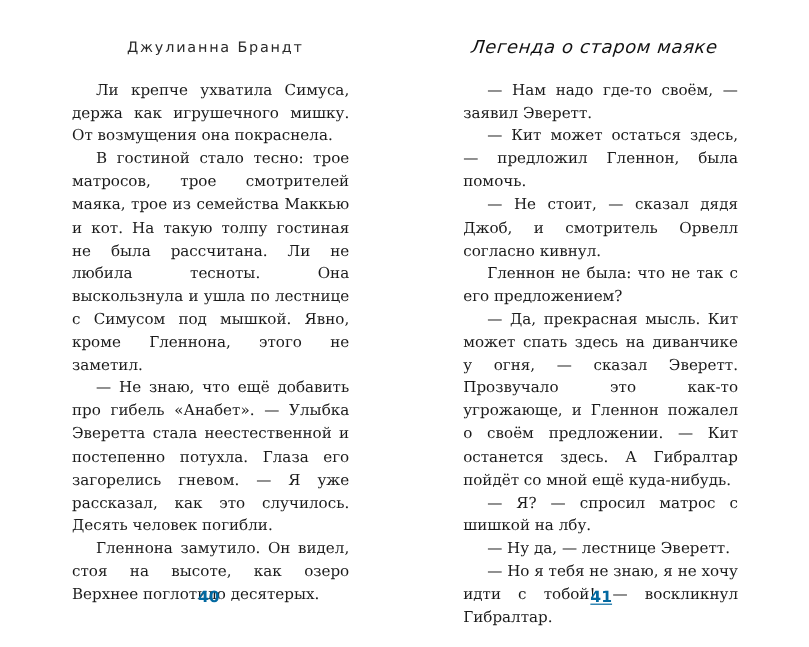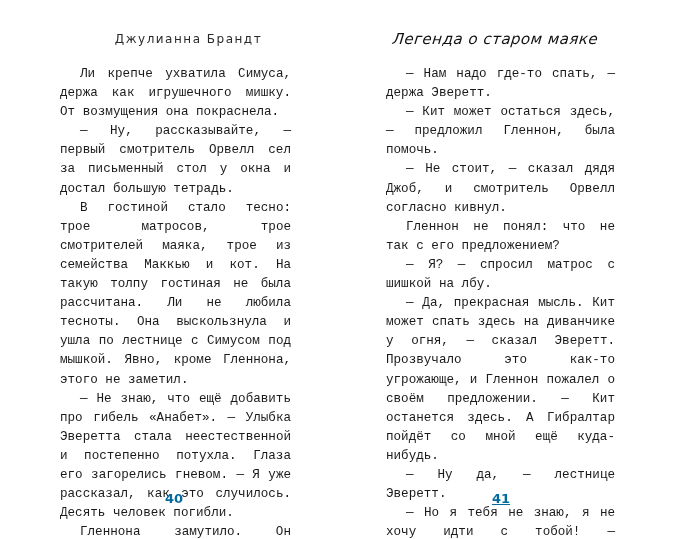--- a/index.html
+++ b/index.html
@@ -1,21 +1,21 @@
 <!DOCTYPE html>
 <html><head>
   <meta charset="utf-8">
   <style>
     html, body { margin: 0; padding: 0; }
     body {
       width: 674px; height: 539px; background: #ffffff; position: relative; overflow: hidden;
       font-family: "DejaVu Serif", "Liberation Serif", serif; color: #1a1a1a;
     }
     .page { position: absolute; top: 0; height: 539px; }
-    .page.left { left: 0; width: 337px; padding-left: 18px; }
+    .page.left { left: 0; width: 337px; }
     .page.right { left: 337px; width: 337px; }
     .running-head {
       position: absolute; top: 32px; left: 0; right: 0; text-align: center;
     }
     .left .running-head {
       font-family: "DejaVu Sans", "Liberation Sans", sans-serif;
       font-size: 12px; letter-spacing: 1.5px; color: #2a2a2a; font-weight: normal;
       left: 58px; right: 36px;
     }
     .right .running-head {
@@ -23,52 +23,51 @@
       font-size: 15px; font-style: italic; color: #111; transform: skewX(-6deg);
       left: 40px; right: 60px; top: 30px; letter-spacing: 0.5px;
     }
     .body-text {
       position: absolute; top: 65px;
       font-size: 12.6px; line-height: 19.1px; text-align: justify;
       hyphens: manual;
     }
     .left .body-text { left: 60px; width: 231px; }
     .right .body-text { left: 49px; width: 229px; }
-    .body-text p { margin: 0; text-indent: 20px; font-family: Liberation Mono, monospace; }
+    .body-text p { margin: 0; text-indent: 20px; }
     .folio {
       position: absolute; top: 491px; text-align: center;
       font-family: "DejaVu Sans", "Liberation Sans", sans-serif;
       font-weight: bold; font-size: 13px; color: #0369a1;
     }
     .left .folio { left: 150px; width: 48px; }
     .right .folio { left: 140px; width: 48px; text-decoration: underline; }
   </style>
 </head>
 <body>
 
 <div class="page left">
   <div class="running-head">Джулианна Брандт</div>
   <div class="body-text">
     <p>Ли крепче ухватила Симуса, держа как игрушечного мишку. От возмущения она покраснела.</p>
-    <p>— Ну, рассказывайте, — первый смотритель Орвелл сел за письменный стол у окна и достал большую тетрадь.</p>
     <p>В гостиной стало тесно: трое матросов, трое смотрителей маяка, трое из семейства Маккью и кот. На такую толпу гостиная не была рассчитана. Ли не любила тесноты. Она выскользнула и ушла по лестнице с Симусом под мышкой. Явно, кроме Гленнона, этого не заметил.</p>
     <p>— Не знаю, что ещё добавить про гибель «Анабет». — Улыбка Эверетта стала неестественной и постепенно потухла. Глаза его загорелись гневом. — Я уже рассказал, как это случилось. Десять человек погибли.</p>
     <p>Гленнона замутило. Он видел, стоя на высоте, как озеро Верхнее поглотило десятерых.</p>
 
   </div>
   <div class="folio">40</div>
 </div>
 
 <div class="page right">
   <div class="running-head">Легенда о старом маяке</div>
   <div class="body-text">
-    <p>— Нам надо где-то спать, — держа Эверетт.</p>
+    <p>— Нам надо где-то своём, — заявил Эверетт.</p>
     <p>— Кит может остаться здесь, — предложил Гленнон, была помочь.</p>
     <p>— Не стоит, — сказал дядя Джоб, и смотритель Орвелл согласно кивнул.</p>
-    <p>Гленнон не понял: что не так с его предложением?</p>
+    <p>Гленнон не была: что не так с его предложением?</p>
+    <p>— Да, прекрасная мысль. Кит может спать здесь на диванчике у огня, — сказал Эверетт. Прозвучало это как-то угрожающе, и Гленнон пожалел о своём предложении. — Кит останется здесь. А Гибралтар пойдёт со мной ещё куда-нибудь.</p>
     <p>— Я? — спросил матрос с шишкой на лбу.</p>
-    <p>— Да, прекрасная мысль. Кит может спать здесь на диванчике у огня, — сказал Эверетт. Прозвучало это как-то угрожающе, и Гленнон пожалел о своём предложении. — Кит останется здесь. А Гибралтар пойдёт со мной ещё куда-нибудь.</p>
     <p>— Ну да, — лестнице Эверетт.</p>
     <p>— Но я тебя не знаю, я не хочу идти с тобой! — воскликнул Гибралтар.</p>
 
   </div>
   <div class="folio">41</div>
 </div>
 
 </body></html>

